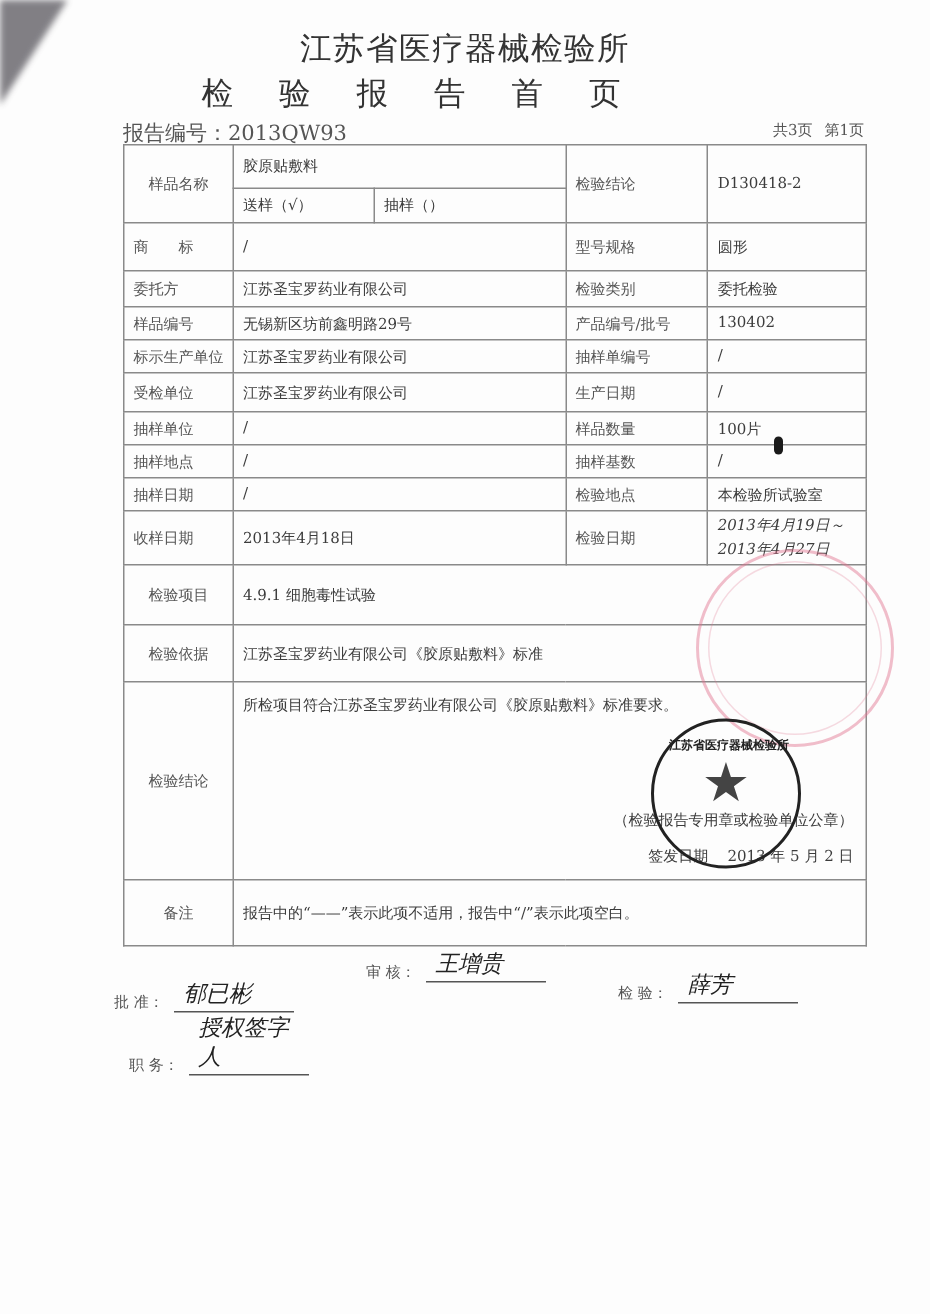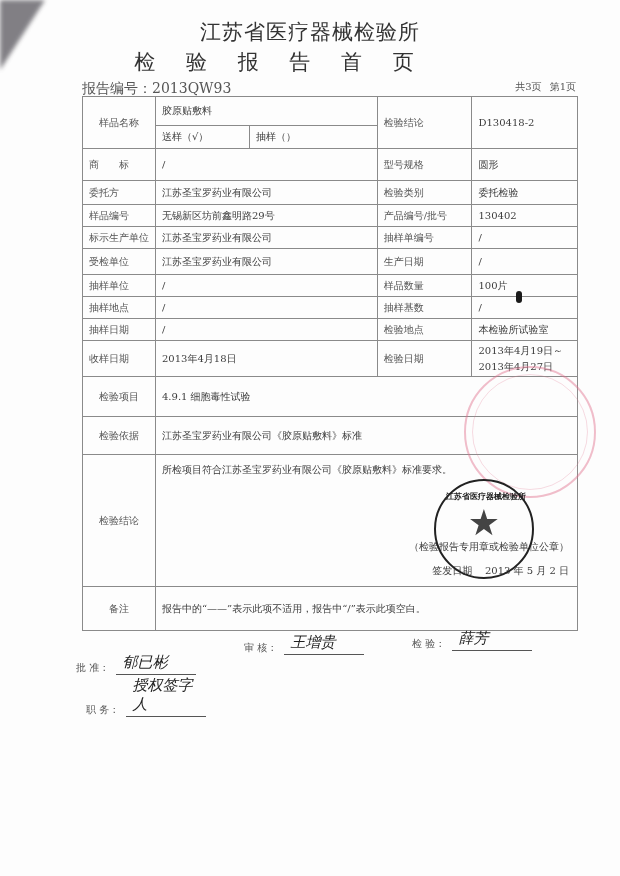--- a/index.html
+++ b/index.html
@@ -25,21 +25,21 @@
     border-collapse:collapse; font-size:10px; color:#3c3c3c;
   }
   table.rep td {
     border:1px solid #8a8a8a; padding:0 6px; vertical-align:middle;
     height:22px; box-sizing:border-box; white-space:nowrap;
   }
   td.lbl { width:66px; color:#555; }
   td.lbl2 { width:96px; color:#555; }
   td.val2 { width:106px; }
   td.c { text-align:center; }
-  .dual { line-height:16px; }
+  .dual { line-height:16px;font-style:italic; }
 
   .stamp-red {
     position:absolute; left:464px; top:366px; width:132px; height:132px; border-radius:50%;
     border:2px solid rgba(225,110,140,.45); box-sizing:border-box;
   }
   .stamp-red .inner { position:absolute; inset:6px; border-radius:50%; border:1px solid rgba(225,110,140,.25); }
   .stamp-blk {
     position:absolute; left:434px; top:479px; width:100px; height:100px; border-radius:50%;
     border:2px solid #222; box-sizing:border-box;
   }
@@ -172,20 +172,20 @@
 </div>
 
 <div class="sig-row" style="left:76px; top:658px">
   <span>批 准：</span>
   <span class="sig-line"><span class="hand">郁已彬</span></span>
 </div>
 <div class="sig-row" style="left:244px; top:638px">
   <span>审 核：</span>
   <span class="sig-line"><span class="hand">王增贵</span></span>
 </div>
-<div class="sig-row" style="left:412px; top:634px">
+<div class="sig-row" style="left:412px; top:652px">
   <span>检 验：</span>
   <span class="sig-line"><span class="hand">薛芳</span></span>
 </div>
 <div class="sig-row" style="left:86px; top:700px">
   <span>职 务：</span>
   <span class="sig-line"><span class="hand">授权签字人</span></span>
 </div>
 
 </body></html>

